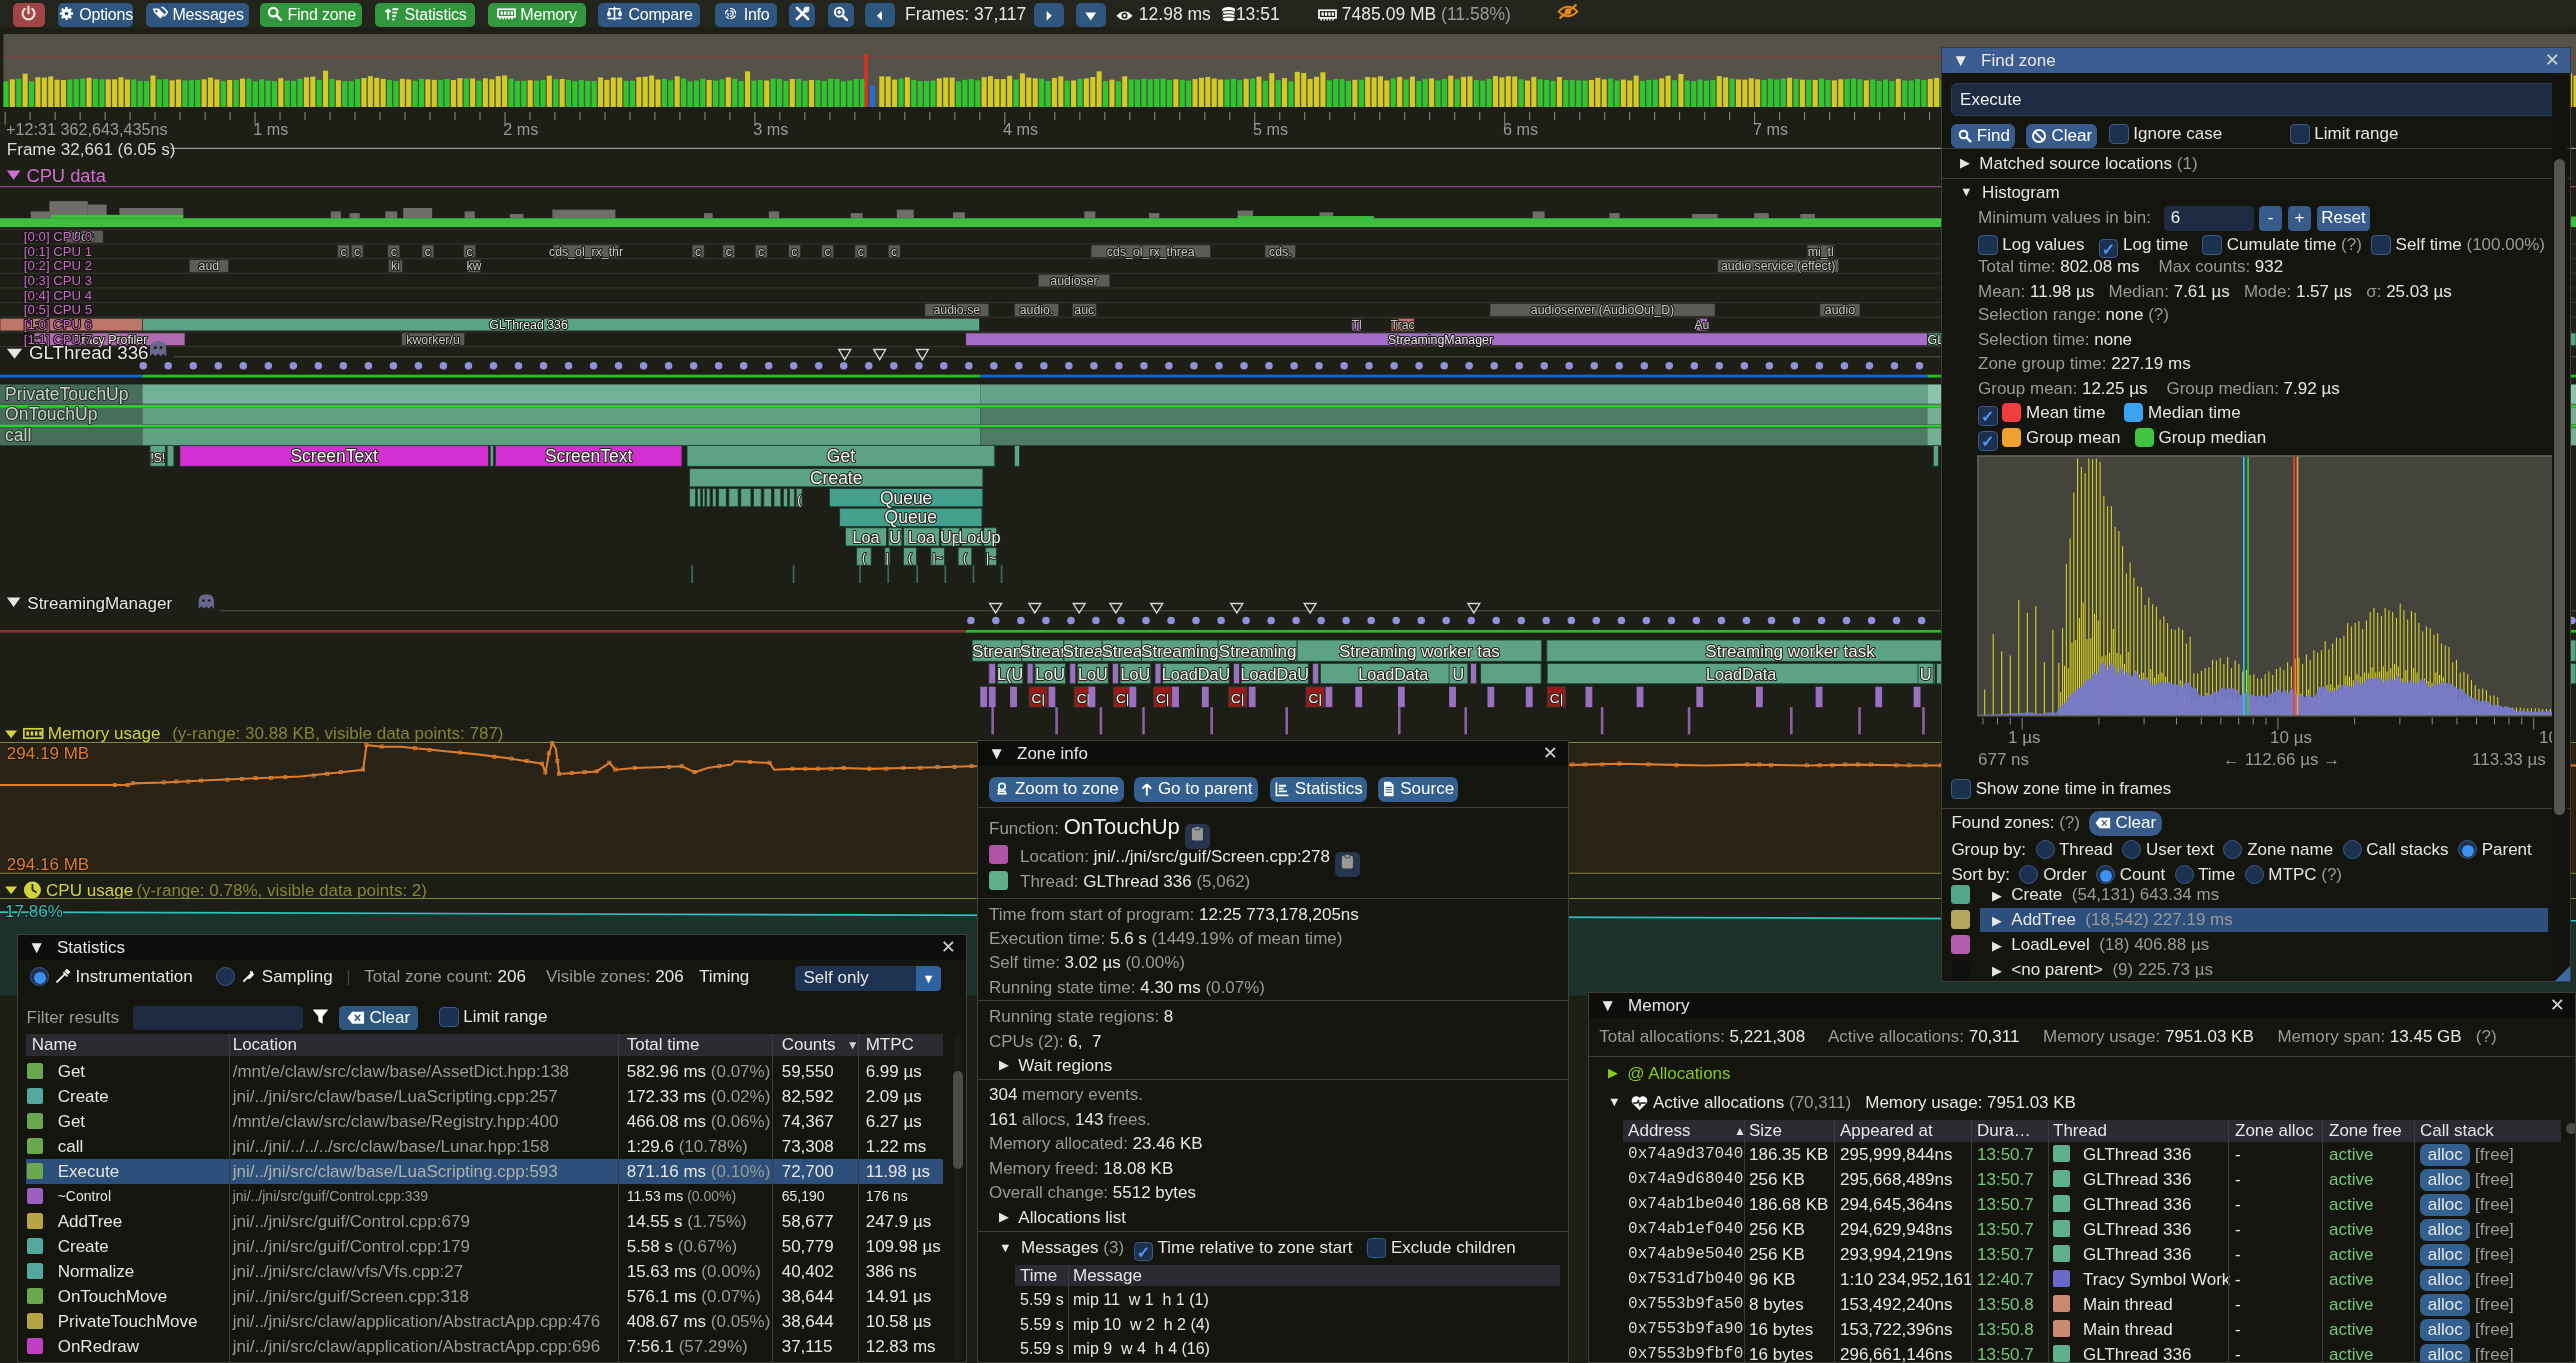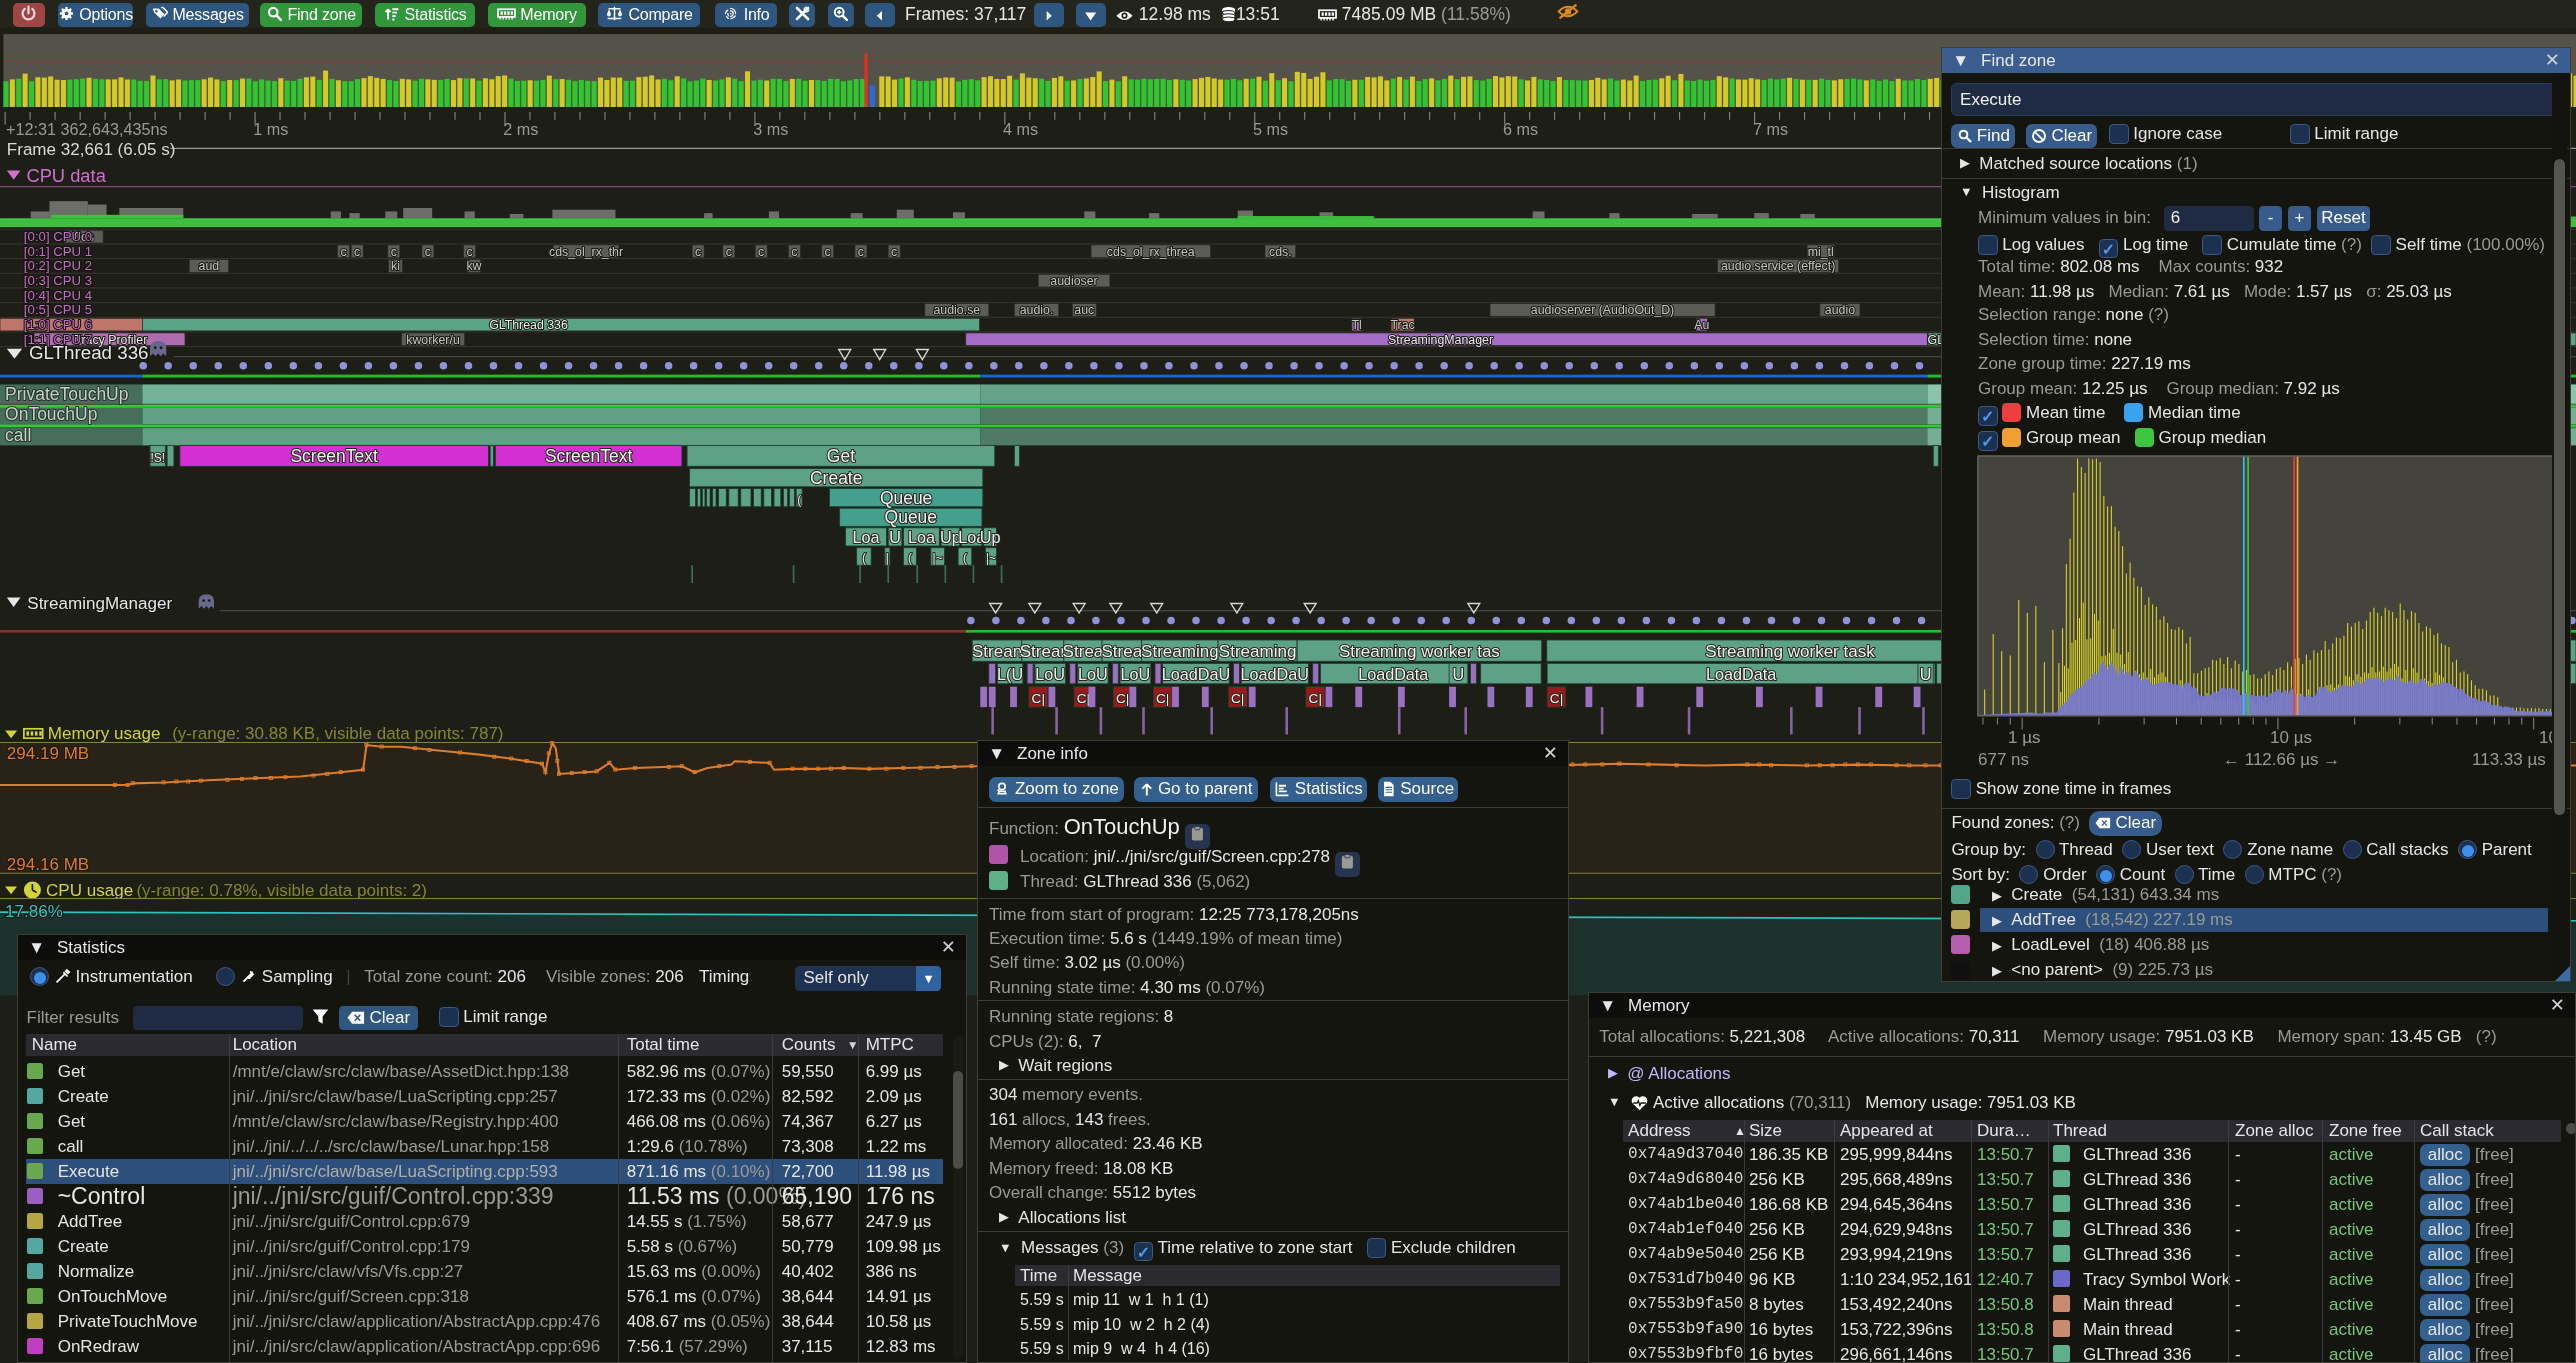--- a/index.html
+++ b/index.html
@@ -1213,21 +1213,21 @@
           <span style="position:absolute;left:840px">1.22 ms</span>
         </div>
         <div style="position:relative;height:25px;background:#2c4f7c;font-size:17px;line-height:25px;color:#e6e6e6;white-space:nowrap">
           <span style="position:absolute;left:1.7px;top:4.3px;width:16px;height:16px;background:#6aa84f;border-radius:2.6px"></span>
           <span style="position:absolute;left:32px">Execute</span>
           <span style="position:absolute;left:207px;color:#b0b0aa">jni/../jni/src/claw/base/LuaScripting.cpp:593</span>
           <span style="position:absolute;left:601px">871.16 ms <span style="color:#9a9a94">(0.10%)</span></span>
           <span style="position:absolute;left:756px">72,700</span>
           <span style="position:absolute;left:840px">11.98 µs</span>
         </div>
-        <div style="position:relative;height:25px;font-size:23px;line-height:25px;color:#e6e6e6;white-space:nowrap">
+        <div style="position:relative;height:25px;font-size:14px;line-height:25px;color:#e6e6e6;white-space:nowrap">
           <span style="position:absolute;left:1.7px;top:4.3px;width:16px;height:16px;background:#9a5fc0;border-radius:2.6px"></span>
           <span style="position:absolute;left:32px">~Control</span>
           <span style="position:absolute;left:207px;color:#9a9a94">jni/../jni/src/guif/Control.cpp:339</span>
           <span style="position:absolute;left:601px">11.53 ms <span style="color:#9a9a94">(0.00%)</span></span>
           <span style="position:absolute;left:756px">65,190</span>
           <span style="position:absolute;left:840px">176 ns</span>
         </div>
         <div style="position:relative;height:25px;font-size:17px;line-height:25px;color:#e6e6e6;white-space:nowrap">
           <span style="position:absolute;left:1.7px;top:4.3px;width:16px;height:16px;background:#b5a642;border-radius:2.6px"></span>
           <span style="position:absolute;left:32px">AddTree</span>
@@ -1403,21 +1403,21 @@
       <div style="position:absolute;left:9.4px;top:913px;width:19px;height:19px;background:#101010;border-radius:3.4px"></div>
       <div style="position:absolute;left:38px;top:910px;width:568px;height:24px;font-size:17px;color:#e6e6e6;line-height:24px;white-space:nowrap"><span style="margin-left:12px;font-size:12.8px">▶</span> &nbsp;&lt;no parent&gt; &nbsp;<span style="color:#9a9a94">(9) 225.73 µs</span></div>
       <div style="position:absolute;right:3.4px;top:28px;width:14.5px;height:902px;background:#12120e;border-radius:6.8px"></div>
       <div style="position:absolute;right:5.1px;top:111px;width:11px;height:656px;background:#55554f;border-radius:6px"></div>
       <div style="position:absolute;right:0;bottom:0;width:0;height:0;border-left:15.3px solid transparent;border-bottom:15.3px solid #3d6ba8"></div>
     </div>
 <div style="position:absolute;left:1588px;top:992px;width:988px;height:371px;background:#15150f;border:0.9px solid #3e3e37;box-sizing:border-box;overflow:hidden">
       <div style="position:absolute;left:0;top:0;width:100%;height:25px;background:#0d0d0c;color:#e8e8e8;font-size:17px;line-height:25px"><span style="margin-left:10.2px">▼</span><span style="margin-left:12px">Memory</span><span style="position:absolute;right:10.2px;top:0;color:#d0d0d0;font-size:18px">✕</span></div>
       <div style="position:absolute;left:10.2px;top:34px;font-size:17px;color:#9a9a94;white-space:nowrap">Total allocations: <span style="color:#e6e6e6">5,221,308</span> &nbsp;&nbsp;&nbsp; Active allocations: <span style="color:#e6e6e6">70,311</span> &nbsp;&nbsp;&nbsp; Memory usage: <span style="color:#e6e6e6">7951.03 KB</span> &nbsp;&nbsp;&nbsp; Memory span: <span style="color:#e6e6e6">13.45 GB</span> &nbsp;&nbsp;(?)</div>
       <div style="position:absolute;left:0;top:63px;width:100%;height:0.9px;background:#3c3c35"></div>
-      <div style="position:absolute;left:19px;top:71px;font-size:17px;color:#c4b5fd"><span style="font-size:12.8px;vertical-align:1.7px">▶</span> &nbsp;@ Allocations</div>
+      <div style="position:absolute;left:19px;top:71px;font-size:17px;color:#84cc16"><span style="font-size:12.8px;vertical-align:1.7px">▶</span> &nbsp;@ Allocations</div>
       <div style="position:absolute;left:19px;top:100px;font-size:17px;color:#e6e6e6;white-space:nowrap"><span style="font-size:12.8px;vertical-align:1.7px">▼</span> &nbsp;<svg width="19" height="16" viewBox="0 0 22 20" style="vertical-align:-2.6px">
           <path d="M11 19 L2.5 10.5 A5.2 5.2 0 0 1 11 3.5 A5.2 5.2 0 0 1 19.5 10.5 Z" fill="#fff"></path>
           <path d="M3 10 H8 L9.5 7 L11.5 13 L13 10 H19" stroke="#15150f" stroke-width="1.6" fill="none"></path>
         </svg> Active allocations <span style="color:#9a9a94">(70,311)</span> &nbsp;&nbsp;Memory usage: <span style="color:#e6e6e6">7951.03 KB</span></div>
       <div style="position:absolute;left:34px;top:127px;width:938px;height:22px;background:#2a2a30;color:#e6e6e6;font-size:17px;line-height:22px;white-space:nowrap"><span style="margin-left:5.1px">Address</span><span style="position:absolute;left:111px;font-size:12px">▲</span><span style="position:absolute;left:126px">Size</span><span style="position:absolute;left:217px">Appeared at</span><span style="position:absolute;left:354px">Dura…</span><span style="position:absolute;left:430px">Thread</span><span style="position:absolute;left:612px">Zone alloc</span><span style="position:absolute;left:706px">Zone free</span><span style="position:absolute;left:797px">Call stack</span></div>
       <div style="position:absolute;left:34px;top:149px;width:938px;height:222px;overflow:hidden">
         <div style="position:relative;height:25px;font-size:17px;line-height:25px;color:#e6e6e6;white-space:nowrap">
           <span style="position:absolute;left:5.1px;font-family:'Liberation Mono',monospace;font-size:16px;color:#d8d8d2">0x74a9d37040</span>
           <span style="position:absolute;left:126px">186.35 KB</span>
           <span style="position:absolute;left:217px">295,999,844ns</span>

